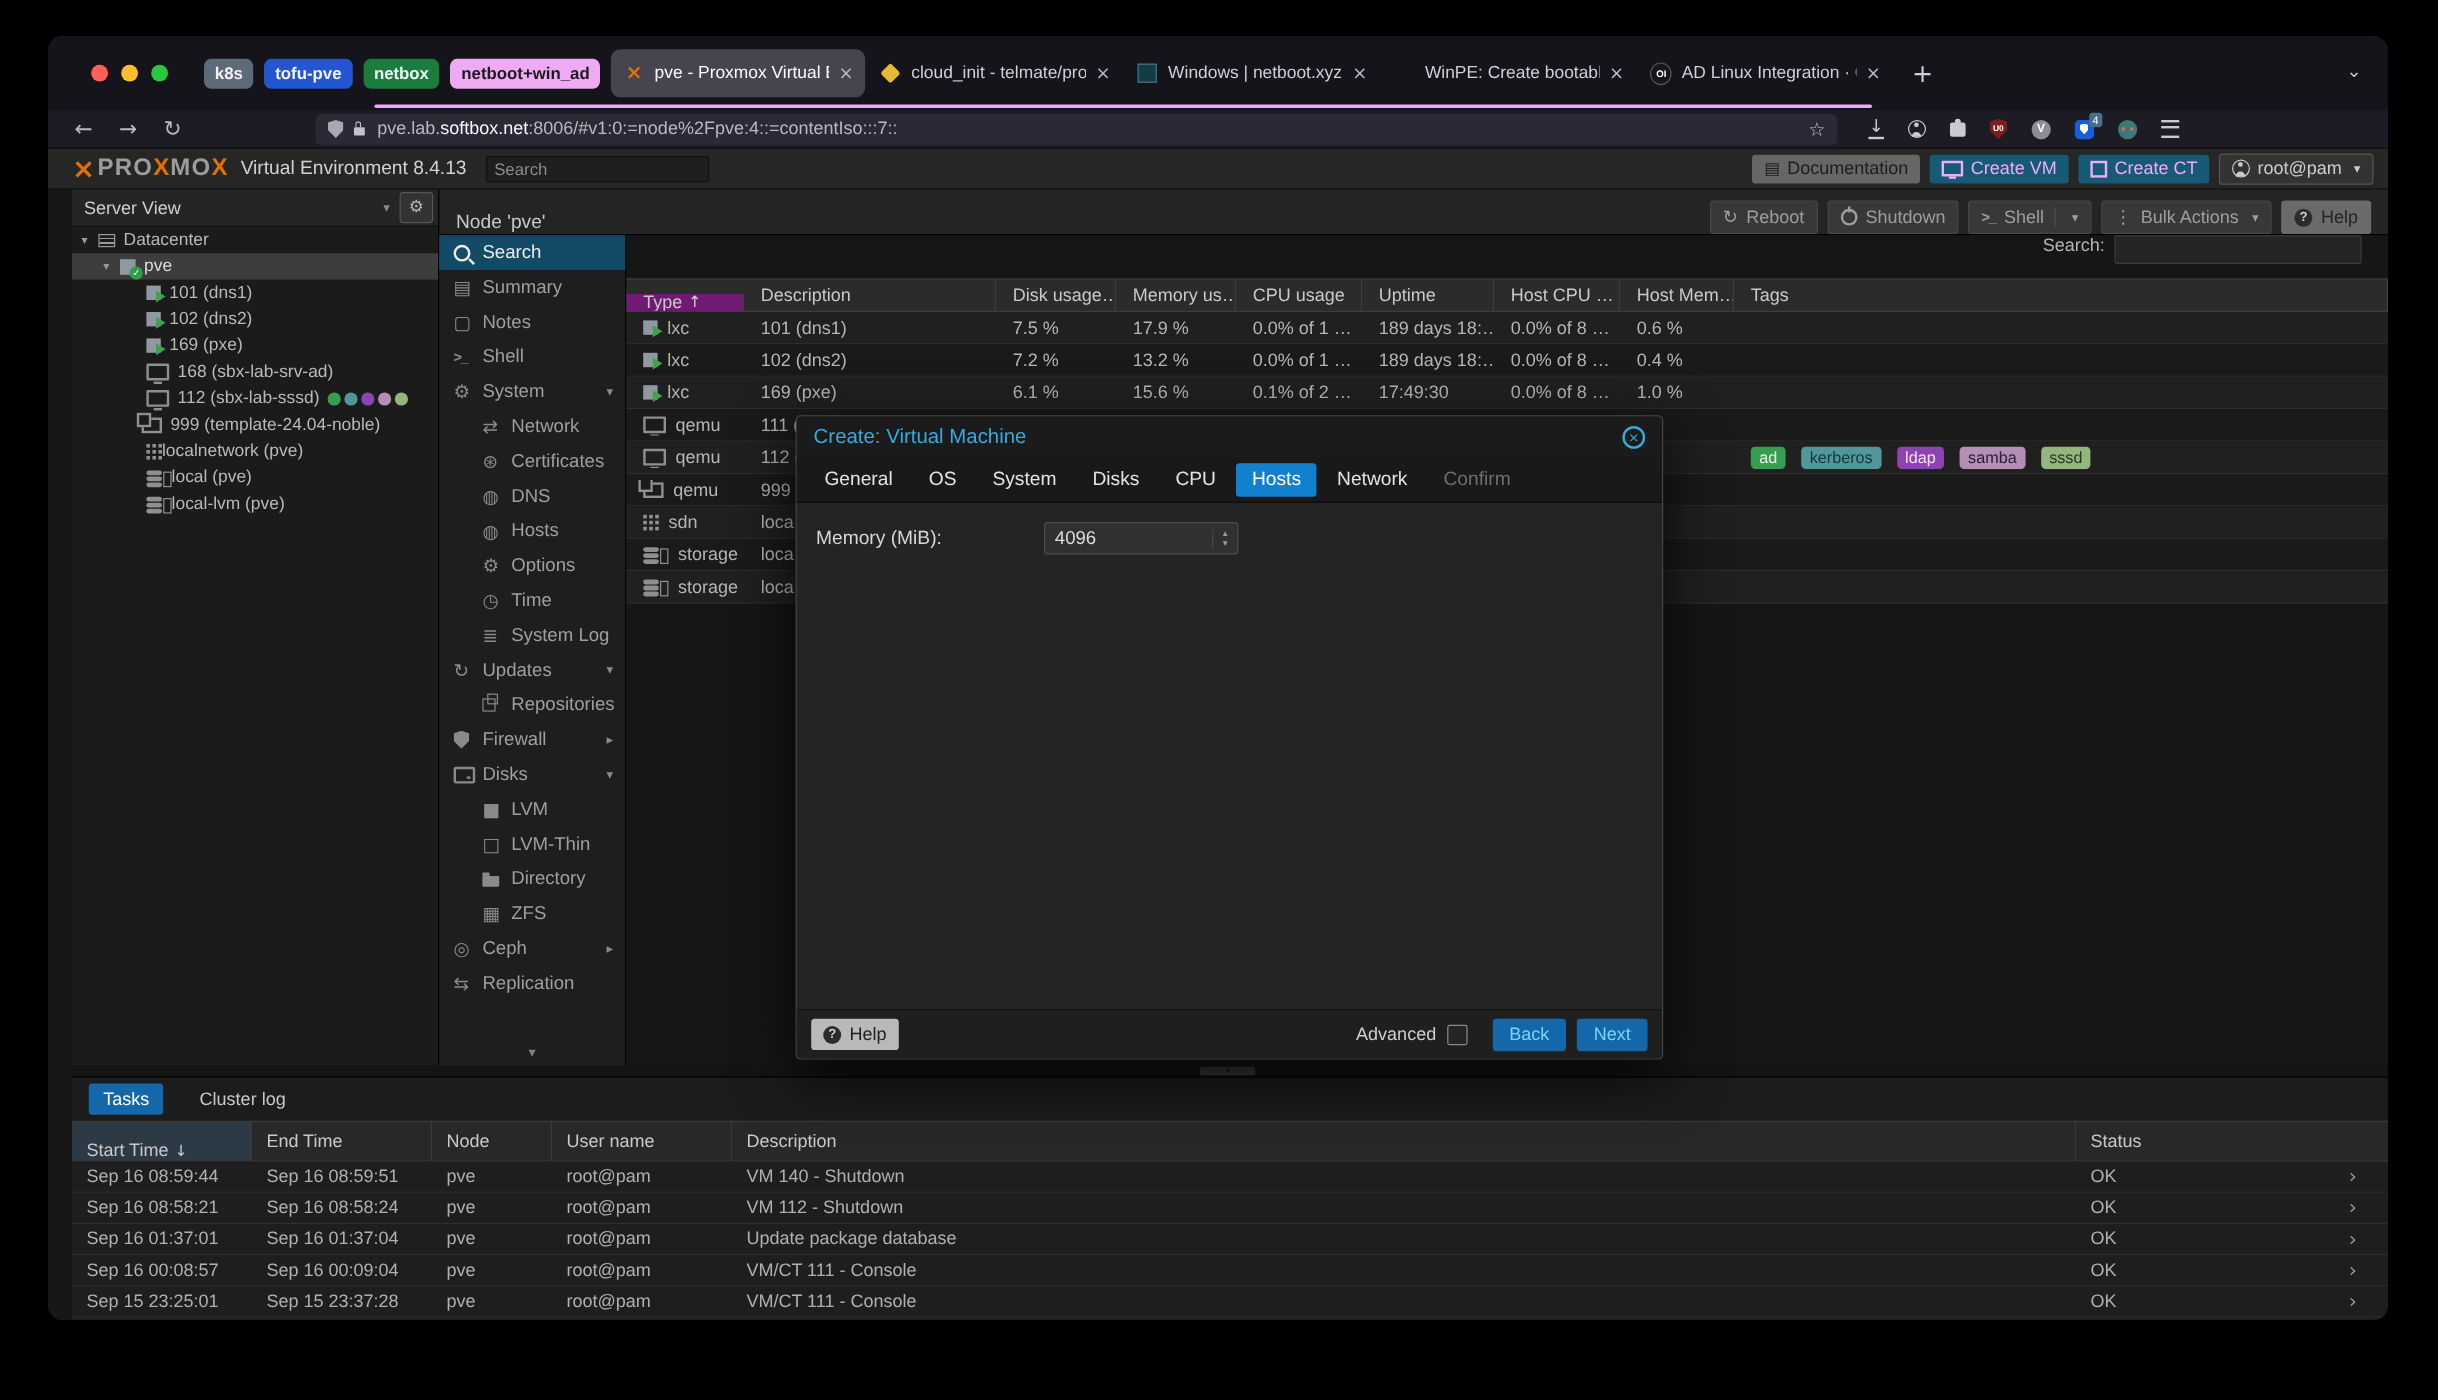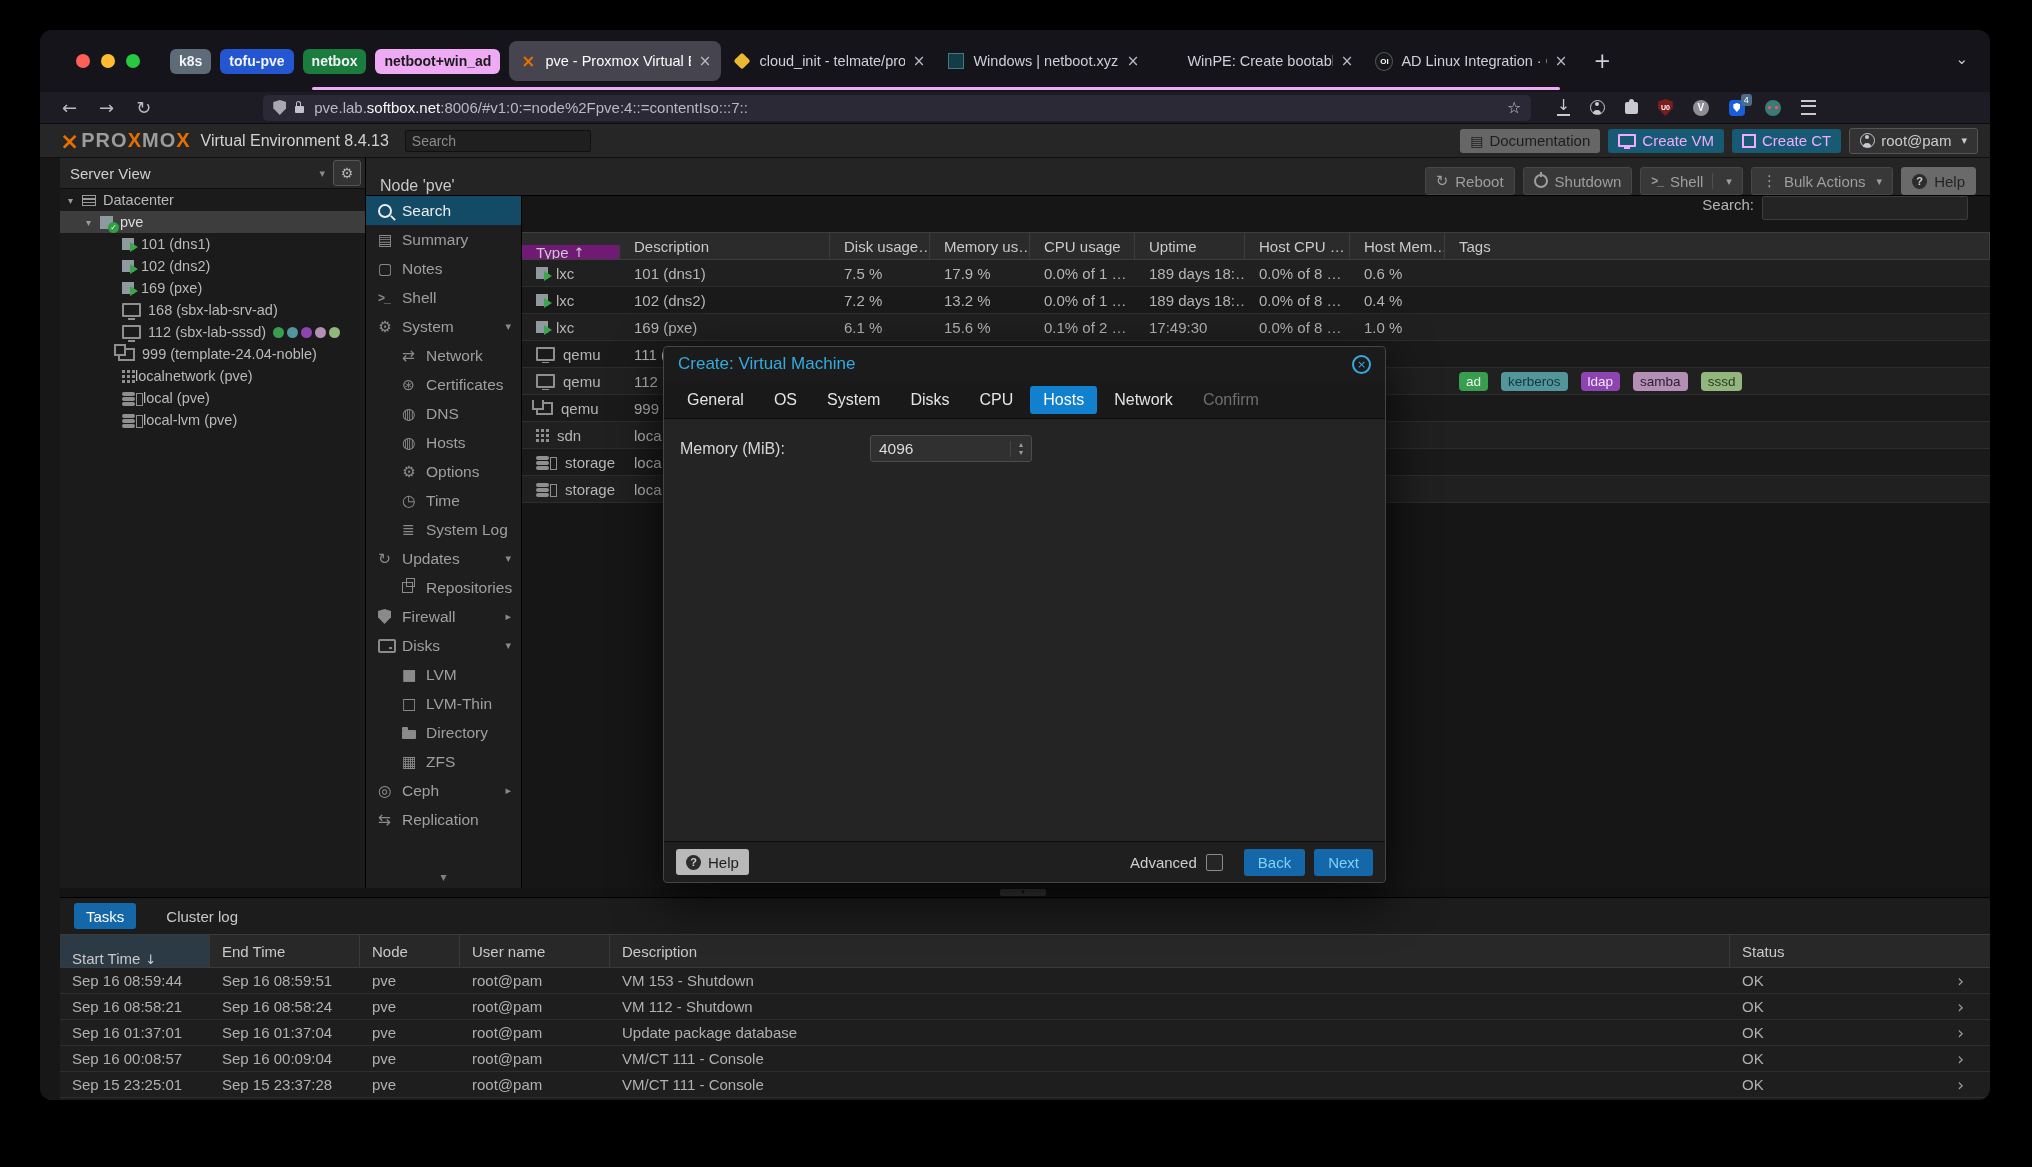--- a/index.html
+++ b/index.html
@@ -686,21 +686,21 @@
         <div class="thc c6" style="border-right:none">
             <span>Status</span>
           </div>
         <div class="thc c7" style="border-right:none"></div>
       </div>
       <div class="trw">
         <div class="tc c1">Sep 16 08:59:44</div>
           <div class="tc c2">Sep 16 08:59:51</div>
           <div class="tc c3">pve</div>
           <div class="tc c4">root@pam</div>
-          <div class="tc c5">VM 153 - Shutdown</div>
+          <div class="tc c5">VM 140 - Shutdown</div>
           <div class="tc c6">OK</div>
           <div class="tc c7 g">›</div>
       </div>
       <div class="trw">
         <div class="tc c1">Sep 16 08:58:21</div>
           <div class="tc c2">Sep 16 08:58:24</div>
           <div class="tc c3">pve</div>
           <div class="tc c4">root@pam</div>
           <div class="tc c5">VM 112 - Shutdown</div>
           <div class="tc c6">OK</div>

